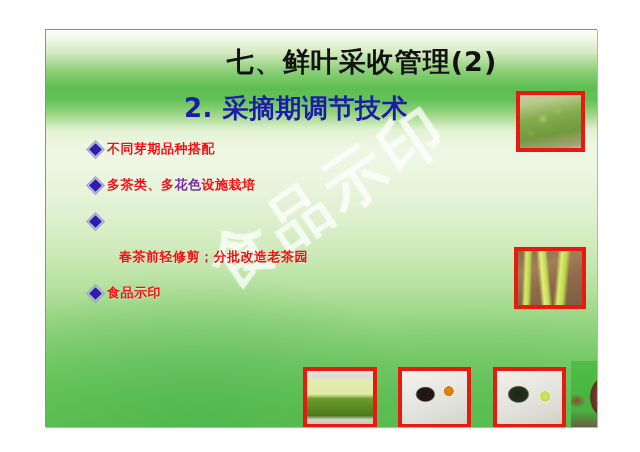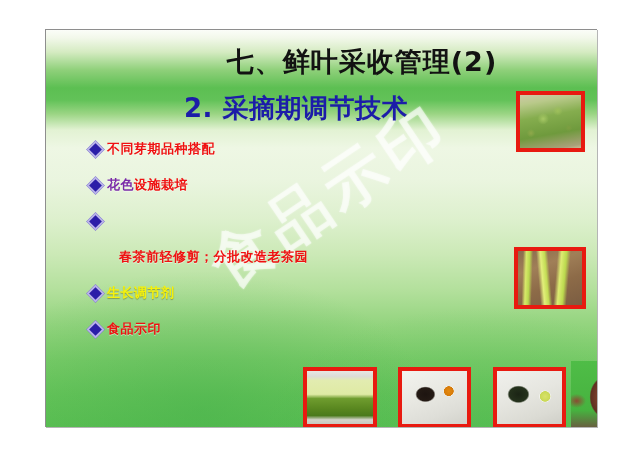--- a/index.html
+++ b/index.html
@@ -242,37 +242,34 @@
 
     <div class="bullets">
 
       <div class="line">
         <span class="diamond"></span>
         <span class="btxt c-red">不同芽期品种搭配</span>
       </div>
 
       <div class="line">
         <span class="diamond"></span>
+        <span class="btxt c-red">多茶类、多</span>
           <span class="btxt c-purple">花色</span>
           <span class="btxt c-red">设施栽培</span>
       </div>
 
       <div class="line">
         <span class="diamond"></span>
       </div>
 
       <div class="sub-line">
         <span class="btxt c-red">春茶前轻修剪；分批改造老茶园</span>
       </div>
 
 
-      <div class="line">
-        <span class="diamond"></span>
-        <span class="btxt c-yellow">生长调节剂</span>
-      </div>
 
       <div class="line">
         <span class="diamond"></span>
         <span class="btxt c-red">食品示印</span>
       </div>
 
     </div>
 
     <div class="photo" id="photo-tea-bush">
       <div class="ph-inner"></div>

